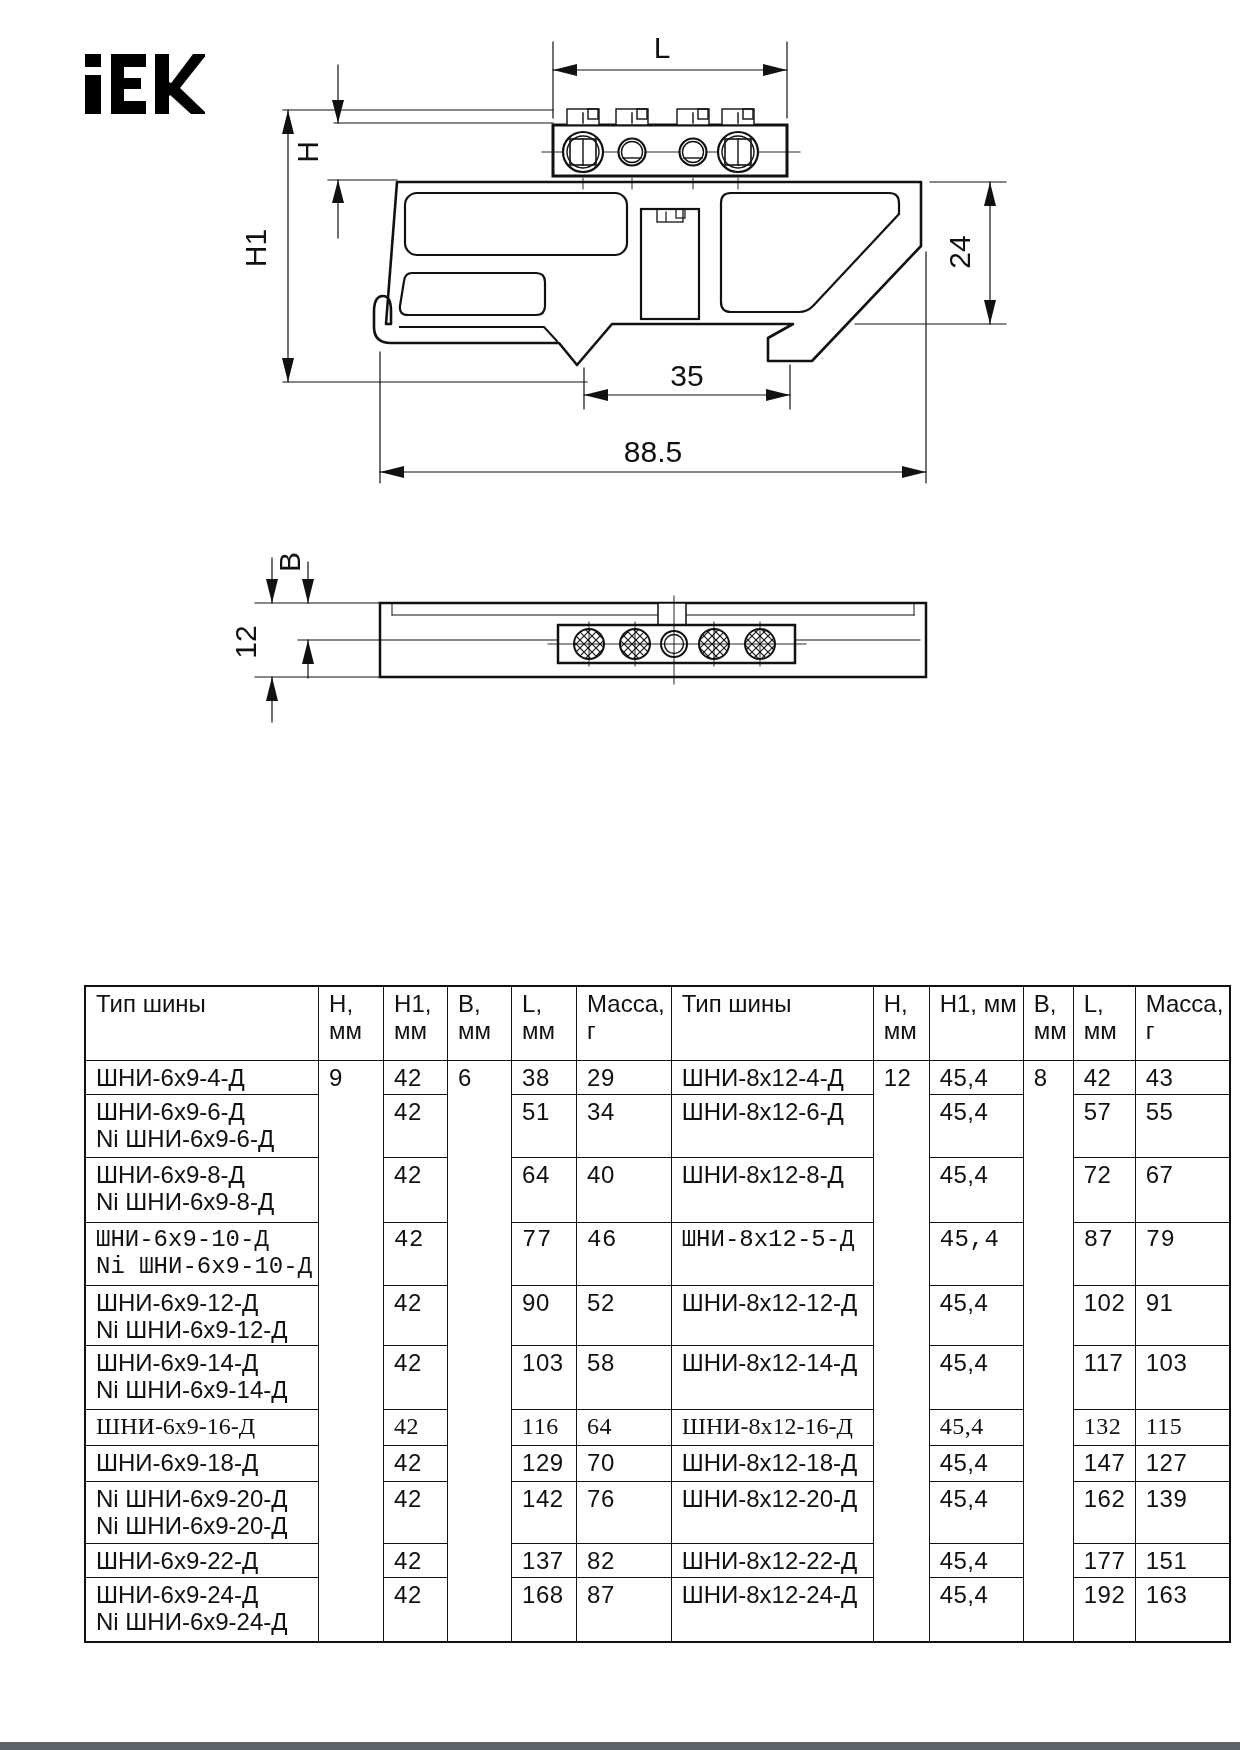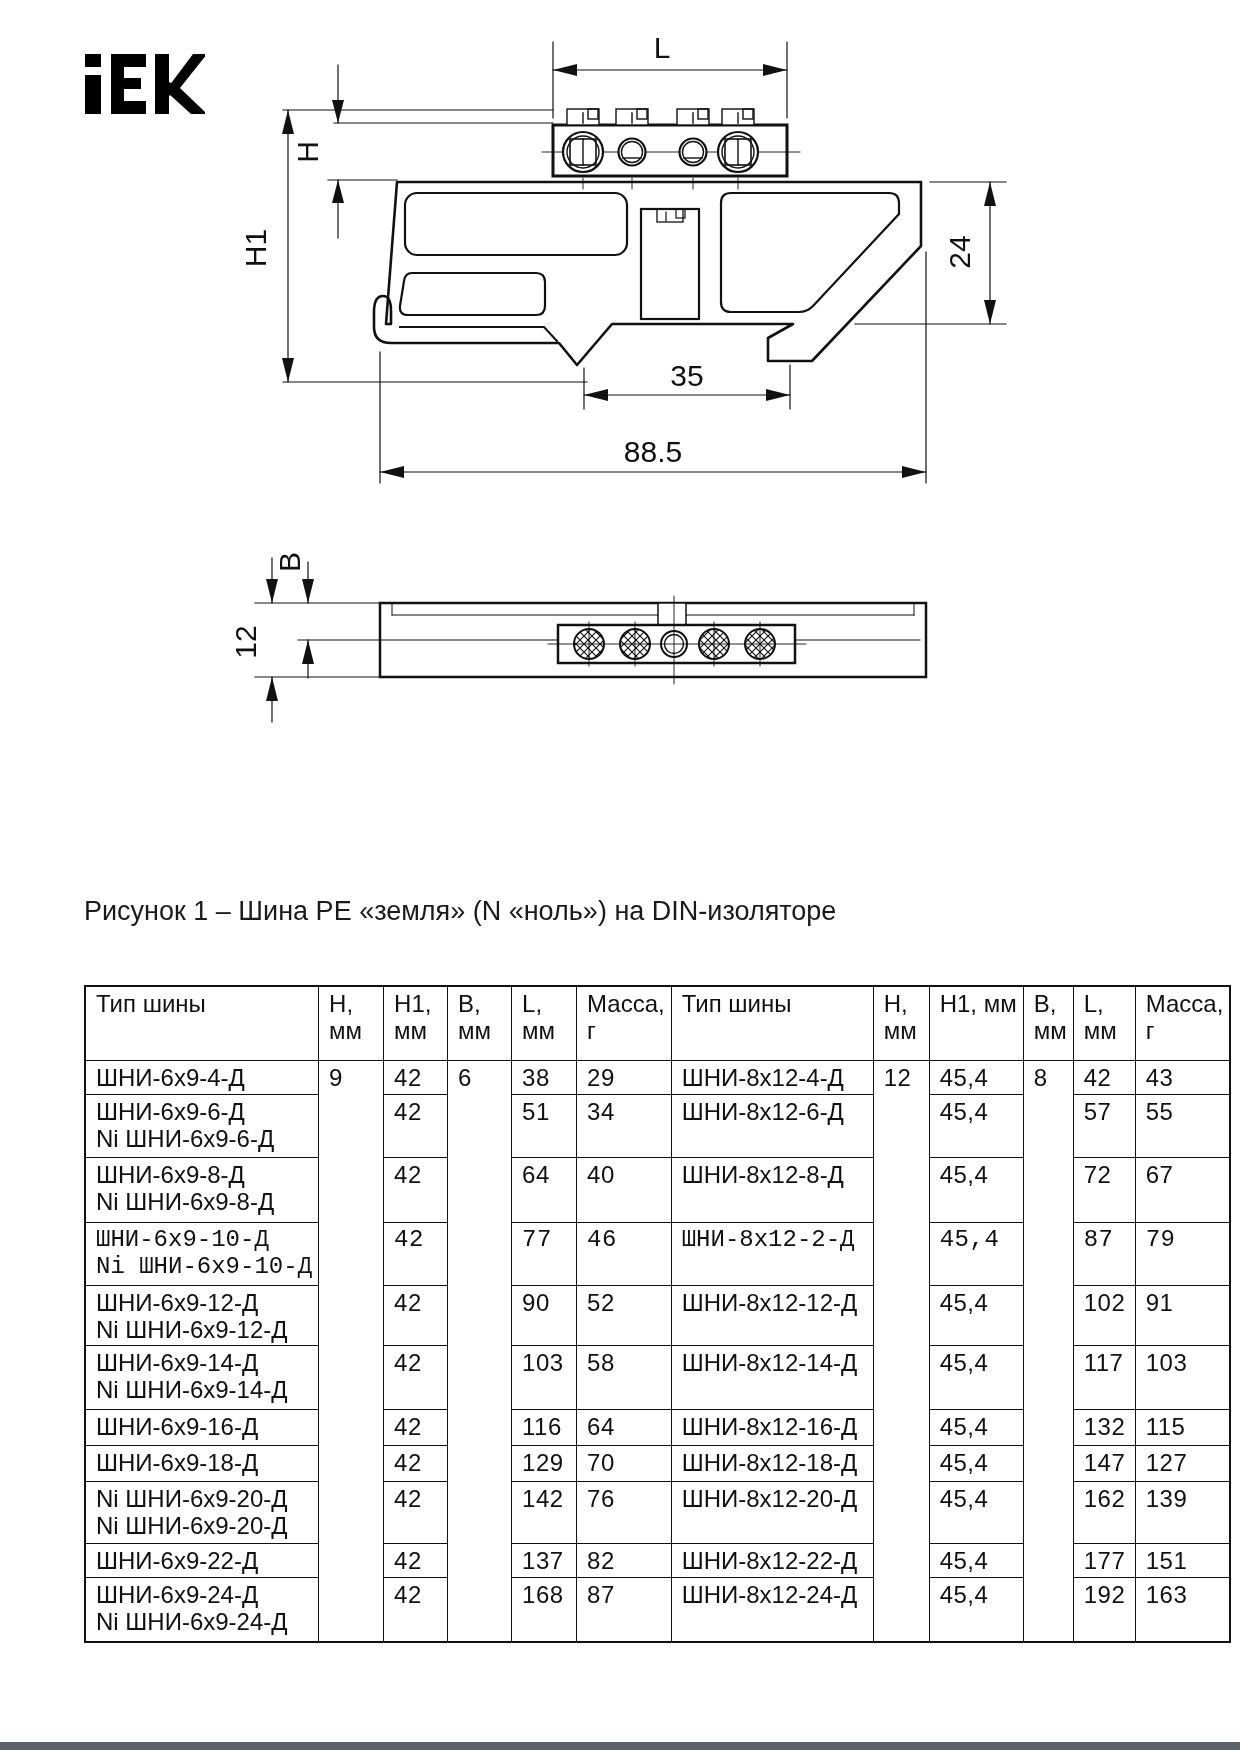--- a/index.html
+++ b/index.html
@@ -209,21 +209,20 @@
         <polygon points="272,743 266,719 278,719"></polygon>
           <polygon points="272,817 266,841 278,841"></polygon>
       </g>
       <g fill="#111" stroke="none">
         <text class="dimtxt" transform="translate(300,702) rotate(-90)" text-anchor="middle">B</text>
         <text class="dimtxt" transform="translate(256,782) rotate(-90)" text-anchor="middle">12</text>
       </g>
     </g>
   </svg>
 
-  <div id="caption">Рисунок 1 – Шина PE «земля» (N «ноль») на DIN-изоляторе</div>
 
   <table id="spec">
     <colgroup>
       <col style="width:212px">
         <col style="width:65px">
         <col style="width:64px">
       <col style="width:64px">
         <col style="width:65px">
         <col style="width:74px">
       <col style="width:202px">
@@ -280,21 +279,21 @@
           <td>ШНИ-8х12-8-Д</td>
           <td class="num">45,4</td>
           <td class="num">72</td>
           <td class="num">67</td>
         </tr>
         <tr style="height: 63px; font-family: Liberation Mono, monospace;">
           <td>ШНИ-6х9-10-Д<br>Ni ШНИ-6х9-10-Д</td>
           <td class="num">42</td>
           <td class="num">77</td>
           <td class="num">46</td>
-          <td>ШНИ-8х12-2-Д</td>
+          <td>ШНИ-8х12-5-Д</td>
           <td class="num">45,4</td>
           <td class="num">87</td>
           <td class="num">79</td>
         </tr>
         <tr style="height: 60px;">
           <td>ШНИ-6х9-12-Д<br>Ni ШНИ-6х9-12-Д</td>
           <td class="num">42</td>
           <td class="num">90</td>
           <td class="num">52</td>
           <td>ШНИ-8х12-12-Д</td>
@@ -305,21 +304,21 @@
         <tr style="height: 64px;">
           <td>ШНИ-6х9-14-Д<br>Ni ШНИ-6х9-14-Д</td>
           <td class="num">42</td>
           <td class="num">103</td>
           <td class="num">58</td>
           <td>ШНИ-8х12-14-Д</td>
           <td class="num">45,4</td>
           <td class="num">117</td>
           <td class="num">103</td>
         </tr>
-        <tr style="height: 36px;">
+        <tr style="height: 36px; font-family: Liberation Serif, serif;">
           <td>ШНИ-6х9-16-Д</td>
           <td class="num">42</td>
           <td class="num">116</td>
           <td class="num">64</td>
           <td>ШНИ-8х12-16-Д</td>
           <td class="num">45,4</td>
           <td class="num">132</td>
           <td class="num">115</td>
         </tr>
         <tr style="height: 36px;">

